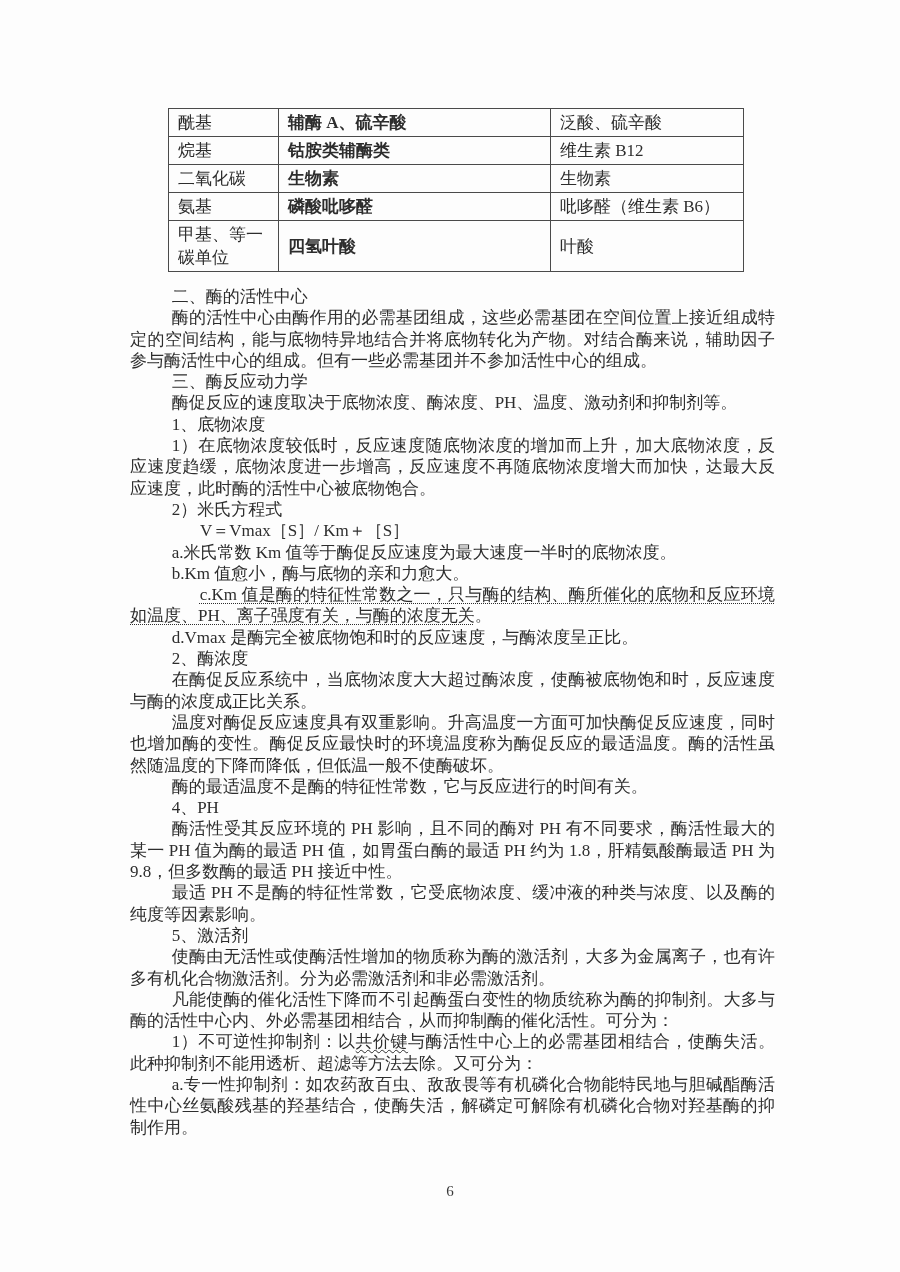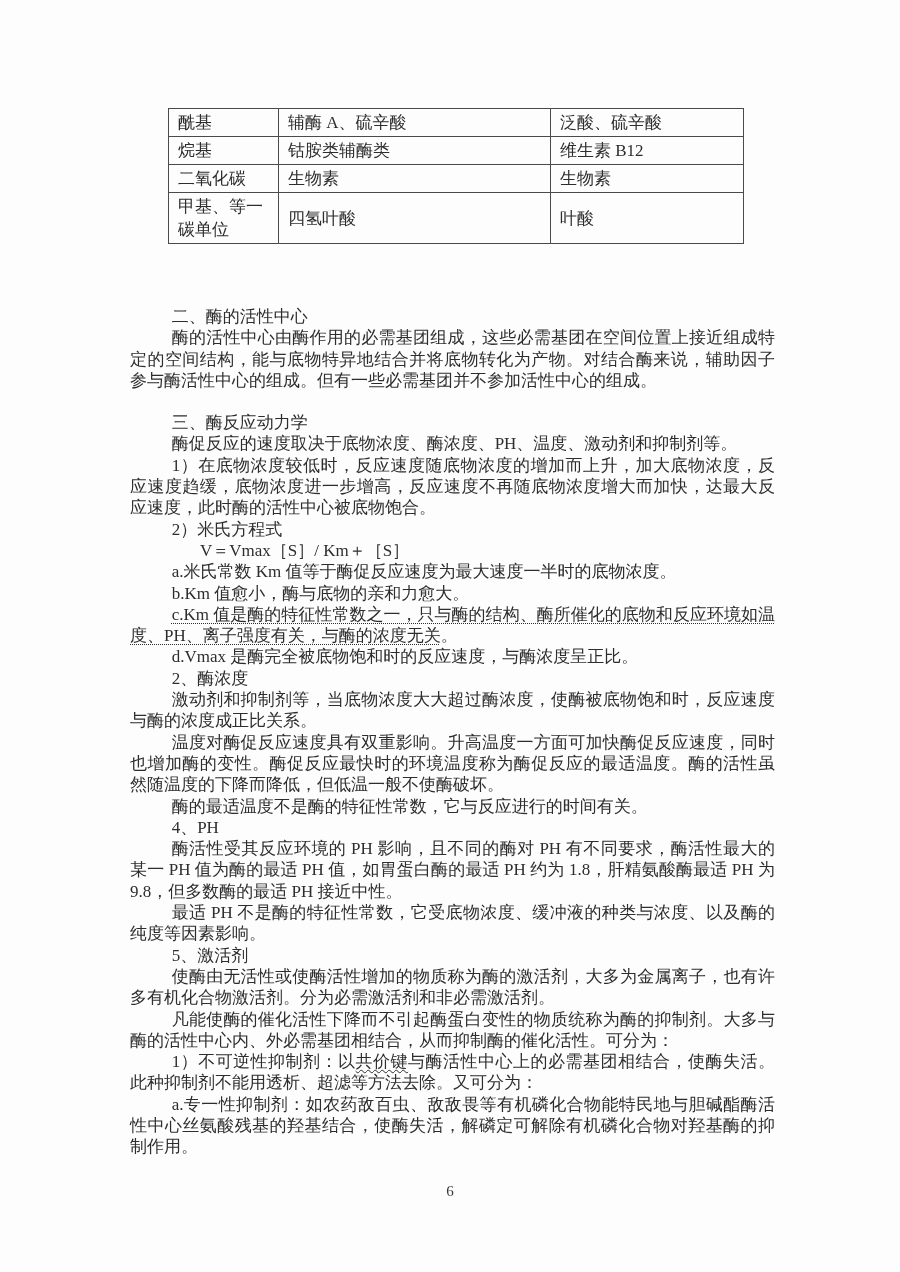--- a/index.html
+++ b/index.html
@@ -24,37 +24,37 @@
     font-size: 17px;
   }
   .cofactor-table td {
     border: 1px solid #4a4a4a;
     padding: 2px 9px;
     line-height: 23px;
     vertical-align: middle;
     word-break: break-all;
   }
   .cofactor-table td:nth-child(1) { width: 91px; }
-  .cofactor-table td:nth-child(2) { width: 253px; }
+  .cofactor-table td:nth-child(2) { width: 253px; font-weight: bold; }
   .cofactor-table td:nth-child(3) { width: 174px; margin-left: 36px; }
   
   .body-text {
     position: absolute;
     left: 130px;
-    top: 306px;
+    top: 286px;
     width: 645px;
     font-size: 17px;
     line-height: 21.3px;
     text-align: justify;
   }
   .body-text p { margin: 0; text-indent: 2.45em; }
   .body-text p.formula { text-indent: 0; padding-left: 70px; }
-  .body-text p.gap { margin-top: 21px; }
+  .body-text p.gap { }
   .u-solid  { text-decoration-thickness: 1px; text-underline-offset: 3px; }
-  .u-dotted { text-decoration: underline dotted; text-decoration-thickness: 1px; text-underline-offset: 3px; }
+  .u-dotted { text-decoration: underline dotted; text-decoration-thickness: 1px; text-underline-offset: 3px; margin-left: 28px; }
   .u-wavy   { text-decoration: underline wavy; text-decoration-thickness: 1px; text-underline-offset: 2px; }
   
   .footer {
     position: absolute;
     left: 0; right: 0;
     bottom: 72px;
     text-align: center;
     font-size: 15px;
     color: #3a3a3a;
   }
@@ -74,40 +74,46 @@
           <td>烷基</td>
           <td>钴胺类辅酶类</td>
           <td>维生素 B12</td>
         </tr>
         <tr>
           <td>二氧化碳</td>
           <td>生物素</td>
           <td>生物素</td>
         </tr>
         <tr>
+          <td>氨基</td>
+          <td>磷酸吡哆醛</td>
+          <td>吡哆醛（维生素 B6）</td>
+        </tr>
+        <tr>
           <td>甲基、等一碳单位</td>
           <td>四氢叶酸</td>
           <td>叶酸</td>
         </tr>
       </tbody>
   </table>
   <div class="body-text">
       <p><span>二、酶的活性中心</span></p>
       <p><span>酶的活性中心由酶作用的必需基团组成，这些必需基团在空间位置上接近组成特定的空间结构，能与底物特异地结合并将底物转化为产物。对结合酶来说，辅助因子参与酶活性中心的组成。但</span><span class="u-solid">有一些必需基团并不参加活性中心的组成</span><span>。</span></p>
       <p class="gap"><span>三、酶反应动力学</span></p>
       <p><span>酶促反应的速度取决于底物浓度、酶浓度、PH、温度、激动剂和抑制剂等。</span></p>
+      <p><span>1、底物浓度</span></p>
       <p><span>1）在底物浓度较低时，反应速度随底物浓度的增加而上升，加大底物浓度，反应速度趋缓，底物浓度进一步增高，反应速度不再随底物浓度增大而加快，达最大反应速度，此时酶的活性中心被底物饱合。</span></p>
       <p><span>2）米氏方程式</span></p>
       <p class="formula"><span>V＝Vmax［S］/ Km＋［S］</span></p>
       <p><span>a.米氏常数 Km 值等于酶促反应速度为最大速度一半时的底物浓度。</span></p>
       <p><span>b.Km 值愈小，酶与底物的亲和力愈大。</span></p>
       <p><span class="u-dotted">c.Km 值是酶的特征性常数之一，只与酶的结构、酶所催化的底物和反应环境如温度、PH、离子强度有关，与酶的浓度无关</span><span>。</span></p>
       <p><span>d.Vmax 是酶完全被底物饱和时的反应速度，与酶浓度呈正比。</span></p>
       <p><span>2、酶浓度</span></p>
-      <p><span>激动剂和抑制剂等，当底物浓度大大超过酶浓度，使酶被底物饱和时，反应速度与酶的浓度成正比关系。</span></p>
+      <p><span>在酶促反应系统中，当底物浓度大大超过酶浓度，使酶被底物饱和时，反应速度与酶的浓度成正比关系。</span></p>
       <p><span>温度对酶促反应速度具有双重影响。升高温度一方面可加快酶促反应速度，同时也增加酶的变性。酶促反应最快时的环境温度称为酶促反应的最适温度。酶的活性虽然随温度的下降而降低，但低温一般不使酶破坏。</span></p>
       <p><span>酶的最适温度不是酶的特征性常数，它与反应进行的时间有关。</span></p>
       <p><span>4、PH</span></p>
       <p><span>酶活性受其反应环境的 PH 影响，且不同的酶对 PH 有不同要求，酶活性最大的某一 PH 值为酶的最适 PH 值，如胃蛋白酶的最适 PH 约为 1.8，肝精氨酸酶最适 PH 为 9.8，但多数酶的最适 PH 接近中性。</span></p>
       <p><span>最适 PH 不是酶的特征性常数，它受底物浓度、缓冲液的种类与浓度、以及酶的纯度等因素影响。</span></p>
       <p><span>5、激活剂</span></p>
       <p><span>使酶由无活性或使酶活性增加的物质称为酶的激活剂，大多为金属离子，也有许多有机化合物激活剂。分为必需激活剂和非必需激活剂。</span></p>
       <p><span>凡能使酶的催化活性下降而不引起酶蛋白变性的物质统称为酶的抑制剂。大多与酶的活性中心内、外必需基团相结合，从而抑制酶的催化活性。可分为：</span></p>
       <p><span>1）不可逆性抑制剂：以</span><span class="u-wavy">共价键</span><span>与酶活性中心上的必需基团相结合，使酶失活。此种抑制剂</span><span class="u-solid">不能用透析、超滤等方法去除</span><span>。又可分为：</span></p>
       <p><span>a.专一性抑制剂：如农药敌百虫、敌敌畏等</span><span class="u-solid">有机磷化合物</span><span>能特民地与胆碱酯酶活性中心丝氨酸残基的羟基结合，使酶失活，解磷定可解除有机磷化合物对羟基酶的抑制作用。</span></p>

